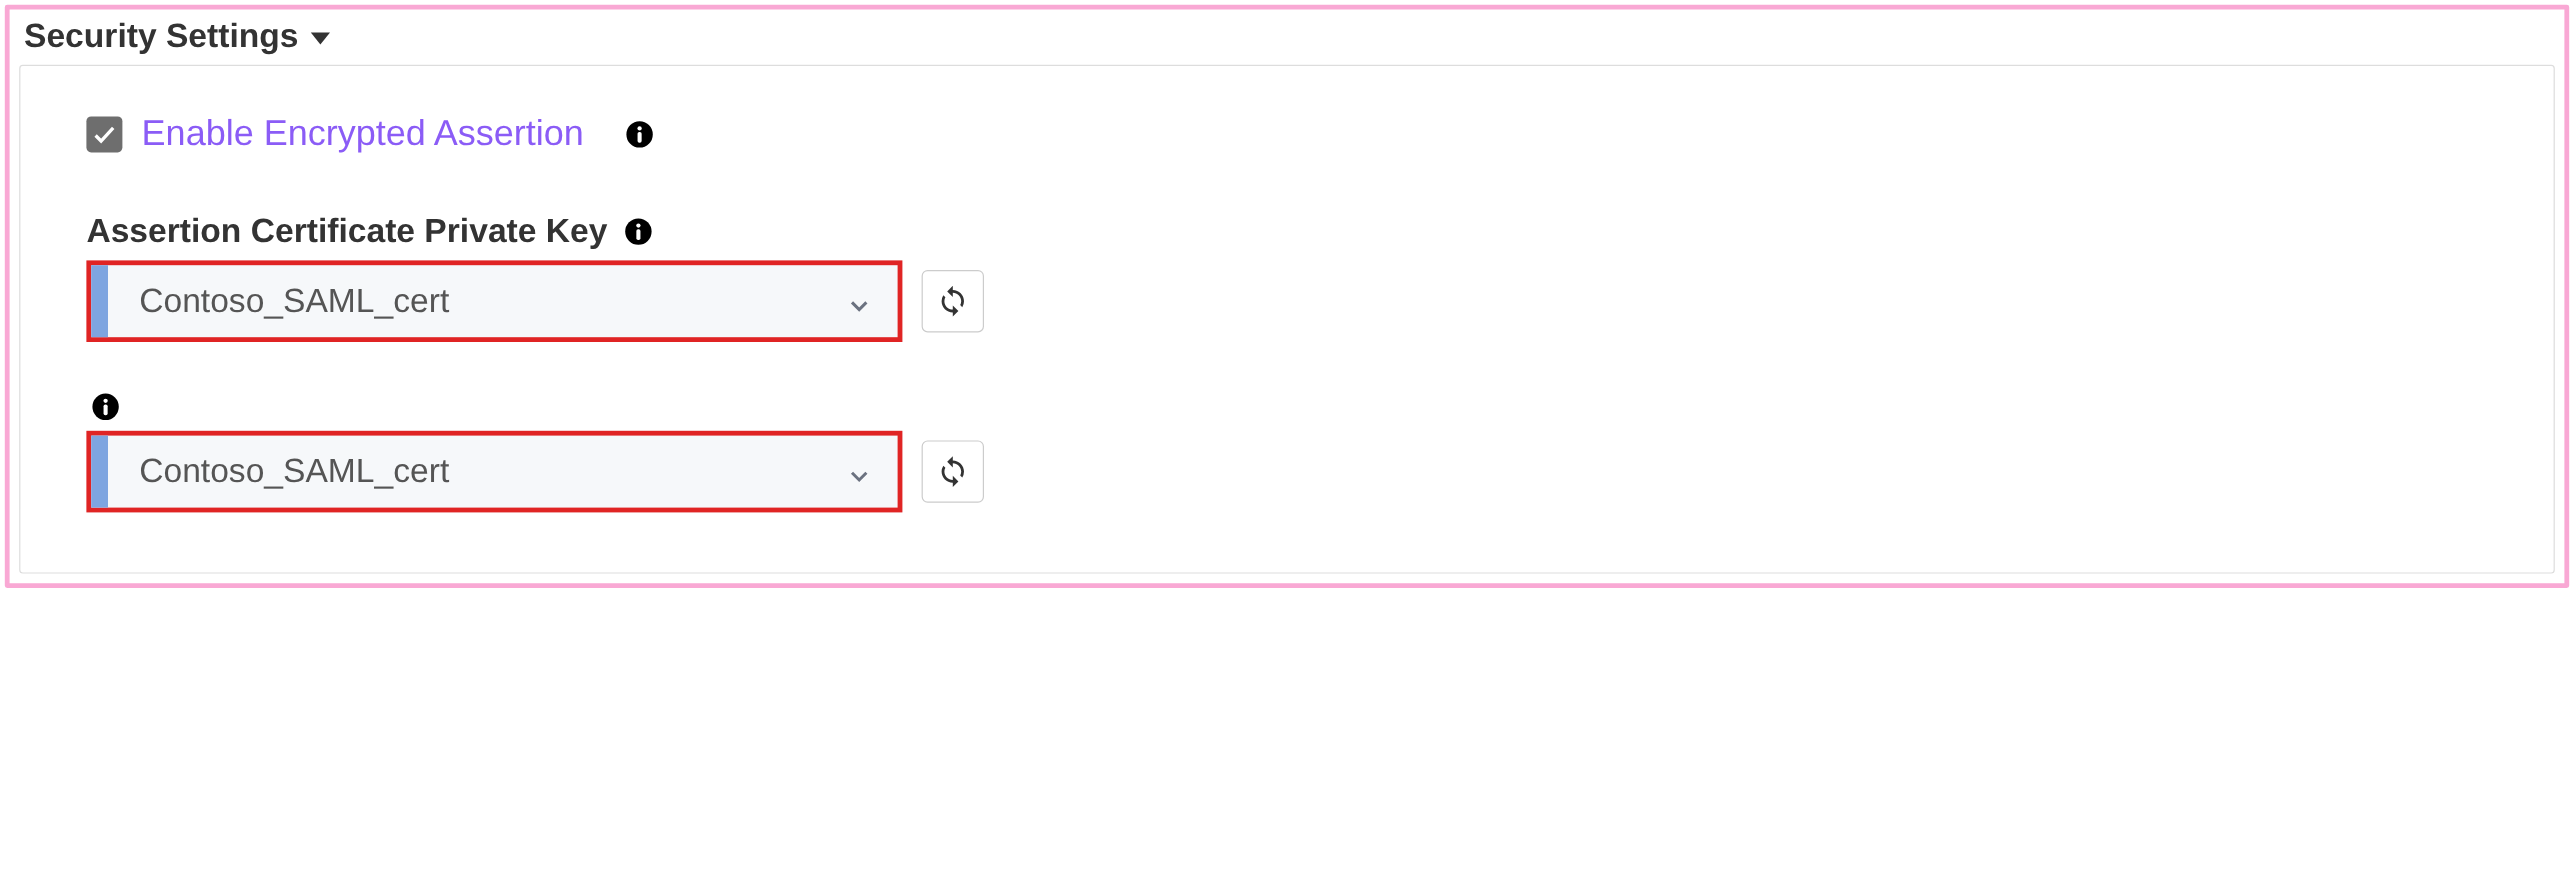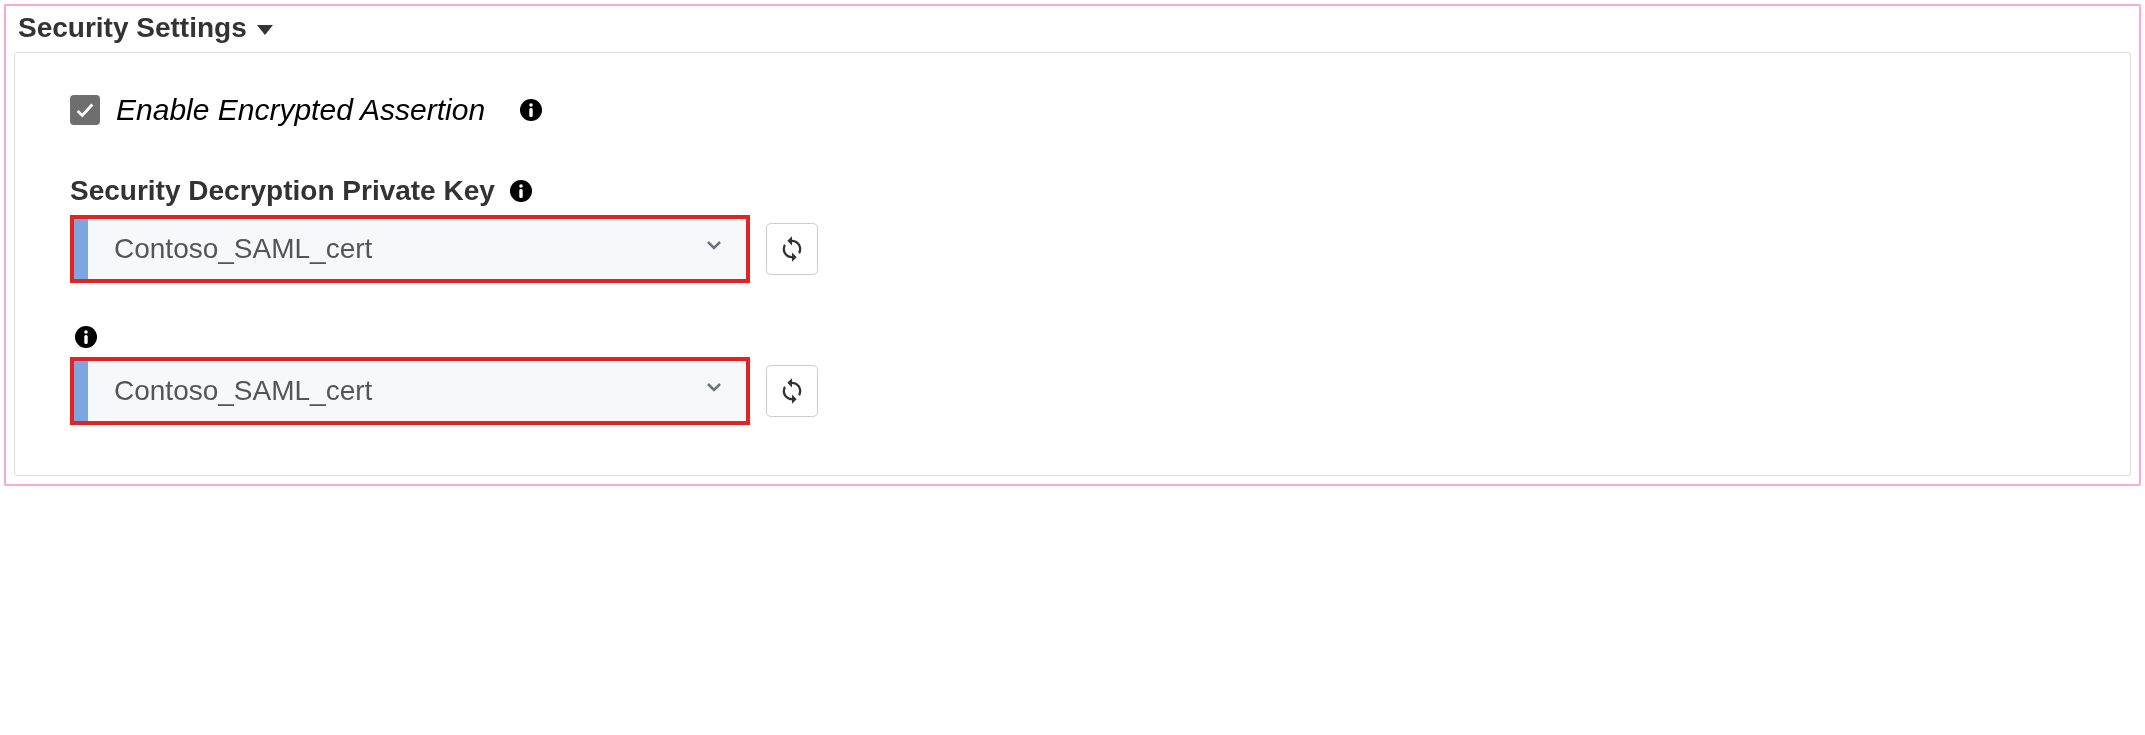--- a/index.html
+++ b/index.html
@@ -6,21 +6,21 @@
       box-sizing: border-box;
       margin: 0;
       padding: 0;
     }
     body {
       font-family: -apple-system, BlinkMacSystemFont, "Segoe UI", Helvetica, Arial, sans-serif;
       background: #fff;
       padding: 4px;
     }
     .outer-panel {
-      border: 2px solid #f9a8d4;
+      border: 4px solid #f9a8d4;
       border-radius: 2px;
       padding: 4px 8px 8px 8px;
       width: 100%;
     }
     .panel-header {
       display: flex;
       align-items: center;
       gap: 6px;
       font-size: 28px;
       font-weight: 700;
@@ -60,23 +60,22 @@
     }
     .checkbox-box svg {
       width: 22px;
       height: 22px;
       stroke: #fff;
       stroke-width: 3;
       fill: none;
     }
     .checkbox-label {
       font-size: 30px;
-      color: #000000;
+      color: #8b5cf6;
       font-weight: 400;
-      font-style: italic;
     }
     .info-icon {
       width: 24px;
       height: 24px;
       display: inline-flex;
       align-items: center;
       justify-content: center;
       margin-left: 18px;
       cursor: pointer;
     }
@@ -116,21 +115,21 @@
       content: "";
       position: absolute;
       left: 0;
       top: 0;
       bottom: 0;
       width: 14px;
       background: #7ea5e0;
     }
     .select-inner {
       display: flex;
-      align-items: flex-start;
+      align-items: flex-end;
       justify-content: space-between;
       padding: 14px 20px 14px 40px;
       cursor: pointer;
     }
     .select-value {
       font-size: 28px;
       color: #555;
     }
     .select-chevron {
       width: 24px;
@@ -182,21 +181,21 @@
         <svg viewBox="0 0 24 24">
           <circle cx="12" cy="12" r="11" fill="#000"></circle>
           <circle cx="12" cy="7" r="1.8" fill="#fff"></circle>
           <rect x="10.3" y="10" width="3.4" height="9" rx="1.5" fill="#fff"></rect>
         </svg>
       </span>
     </div>
 
     <div class="field-group">
       <div class="field-label-row">
-        <span class="field-label">Security Decryption Private Key</span>
+        <span class="field-label">Assertion Certificate Private Key</span>
         <span class="info-icon">
           <svg viewBox="0 0 24 24">
             <circle cx="12" cy="12" r="11" fill="#000"></circle>
             <circle cx="12" cy="7" r="1.8" fill="#fff"></circle>
             <rect x="10.3" y="10" width="3.4" height="9" rx="1.5" fill="#fff"></rect>
           </svg>
         </span>
       </div>
       <div class="field-input-row">
         <div class="select-wrap">

